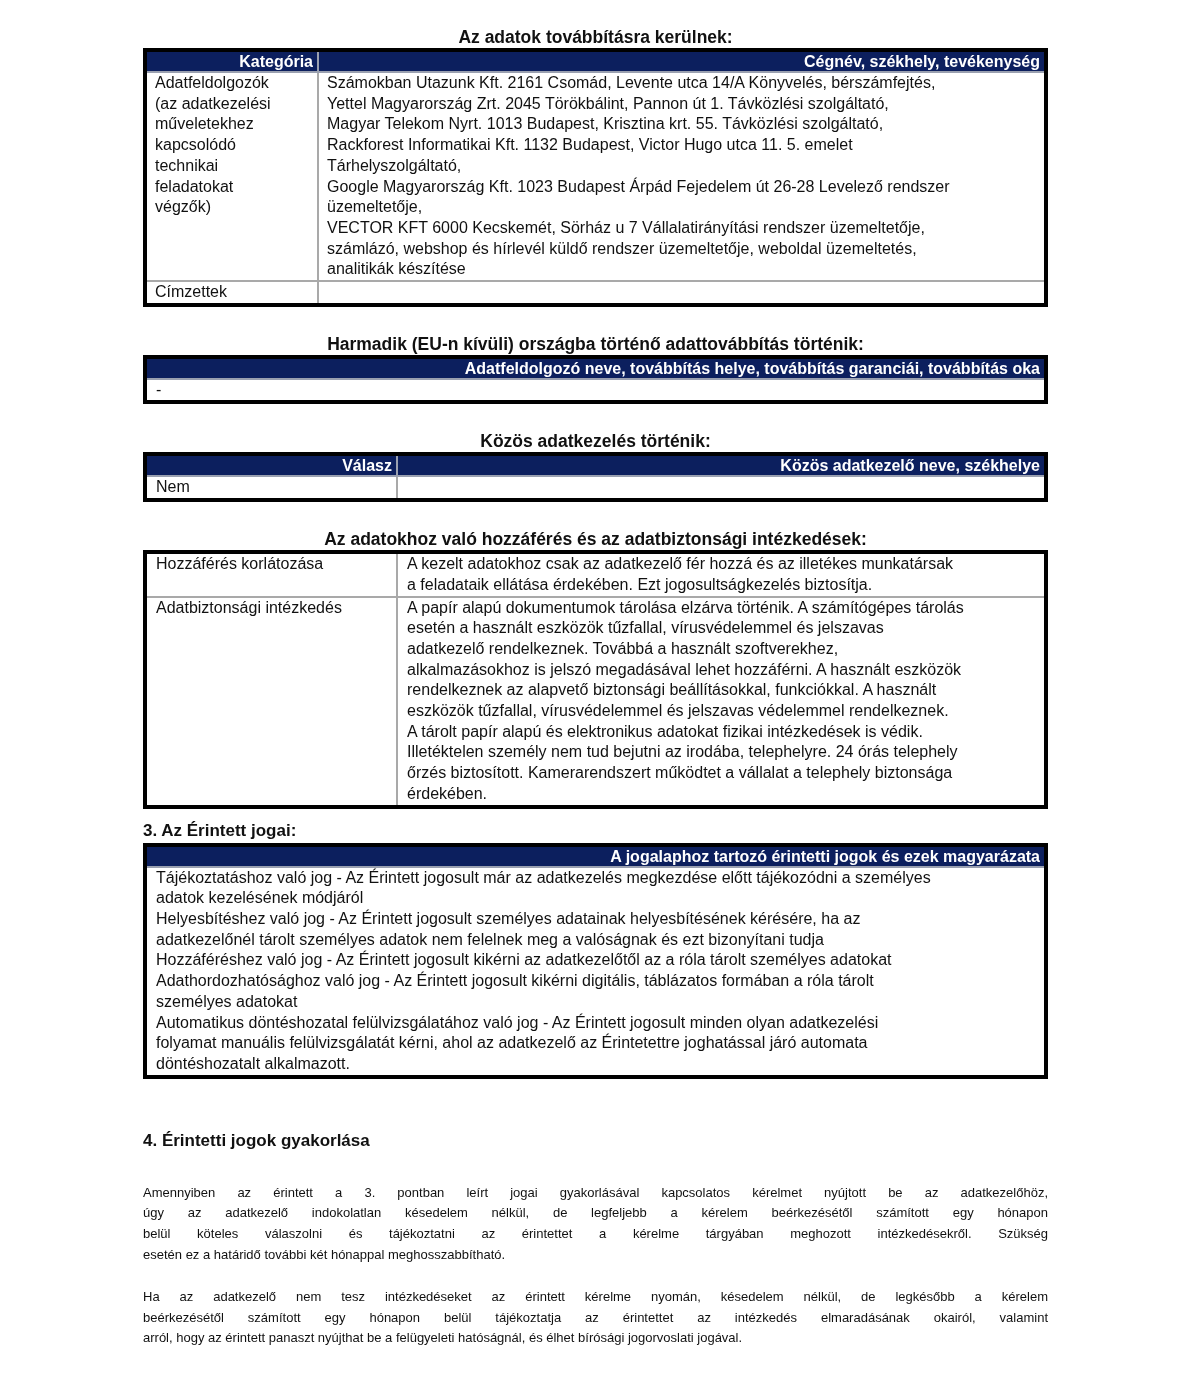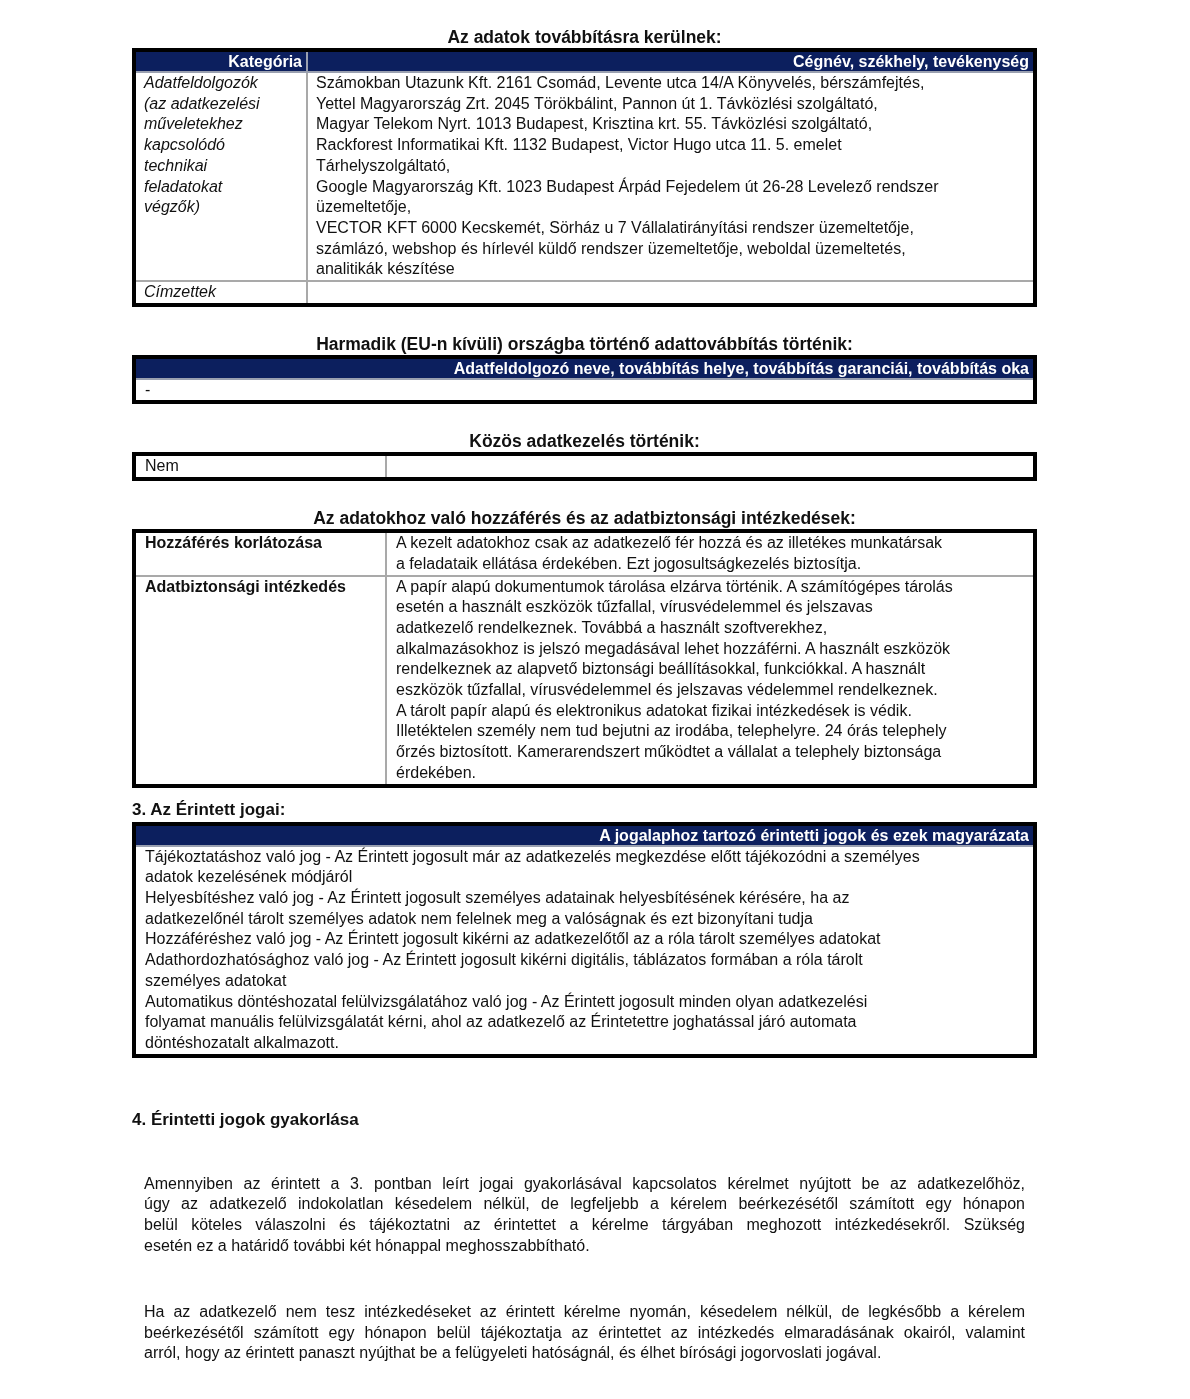--- a/index.html
+++ b/index.html
@@ -1,48 +1,48 @@
 <!DOCTYPE html>
 <html><head>
 <meta charset="utf-8">
 <style>
   html, body { margin: 0; padding: 0; background: #ffffff; }
   body {
     width: 1190px; height: 1399px; position: relative; overflow: hidden;
     font-family: "Liberation Sans", sans-serif; color: #111;
   }
-  .page { position: absolute; left: 132px; top: 26px; width: 905px; }
+  .page { position: absolute; left: 143px; top: 26px; width: 905px; }
   .caption {
     text-align: center; font-weight: bold; font-size: 17.5px;
     line-height: 22px; margin: 0; padding: 0;
   }
   table.box {
     width: 905px; border-collapse: collapse; border: 4px solid #000;
     font-size: 16px; line-height: 20.7px; table-layout: fixed;
   }
   table.box th {
     background: #0c1f5e; color: #fff; font-weight: bold; font-size: 16px;
     line-height: 18px; padding: 1px 4px 0 4px; text-align: right;
     border-left: 2px solid #9aa0b0; border-bottom: 2px solid #9aa0b0;
   }
   table.box th:first-child { border-left: none; }
   table.box td {
     vertical-align: top; padding: 0 8px 0 8px;
     border-left: 2px solid #a9a9a9; border-top: 2px solid #a9a9a9;
   }
   table.box td:first-child { border-left: none; }
   table.box tr.first td { border-top: none; }
-  .it { font-style: italic; }
-  .b { font-weight: bold; }
+  .it { }
+  .b { font-weight: normal; }
   .line { display: block; white-space: nowrap; }
   h2.sec {
     font-size: 17px; font-weight: bold; margin: 0; line-height: 24px;
   }
   p.para {
-    margin: 12px; font-size: 16px; line-height: 20.8px; text-align: justify;
+    margin: 0; font-size: 13px; line-height: 20.8px; text-align: justify;
   }
   .line-j { display: block; text-align: justify; text-align-last: justify; white-space: nowrap; }
 </style>
 </head>
 <body>
 
 <div class="page">
 
   <p class="caption">Az adatok továbbításra kerülnek:</p>
   <table class="box">
@@ -101,20 +101,24 @@
 
   <div style="height:26px"></div>
 
   <p class="caption">Közös adatkezelés történik:</p>
   <table class="box">
     <colgroup>
         <col style="width:252px">
         <col>
       </colgroup>
     <tbody>
+        <tr>
+      <th>Válasz</th>
+      <th>Közös adatkezelő neve, székhelye</th>
+    </tr>
     <tr class="first">
       <td style="padding-left:9px">Nem</td>
       <td>&nbsp;</td>
     </tr>
   </tbody>
     </table>
 
   <div style="height:26px"></div>
 
   <p class="caption">Az adatokhoz való hozzáférés és az adatbiztonsági intézkedések:</p>

